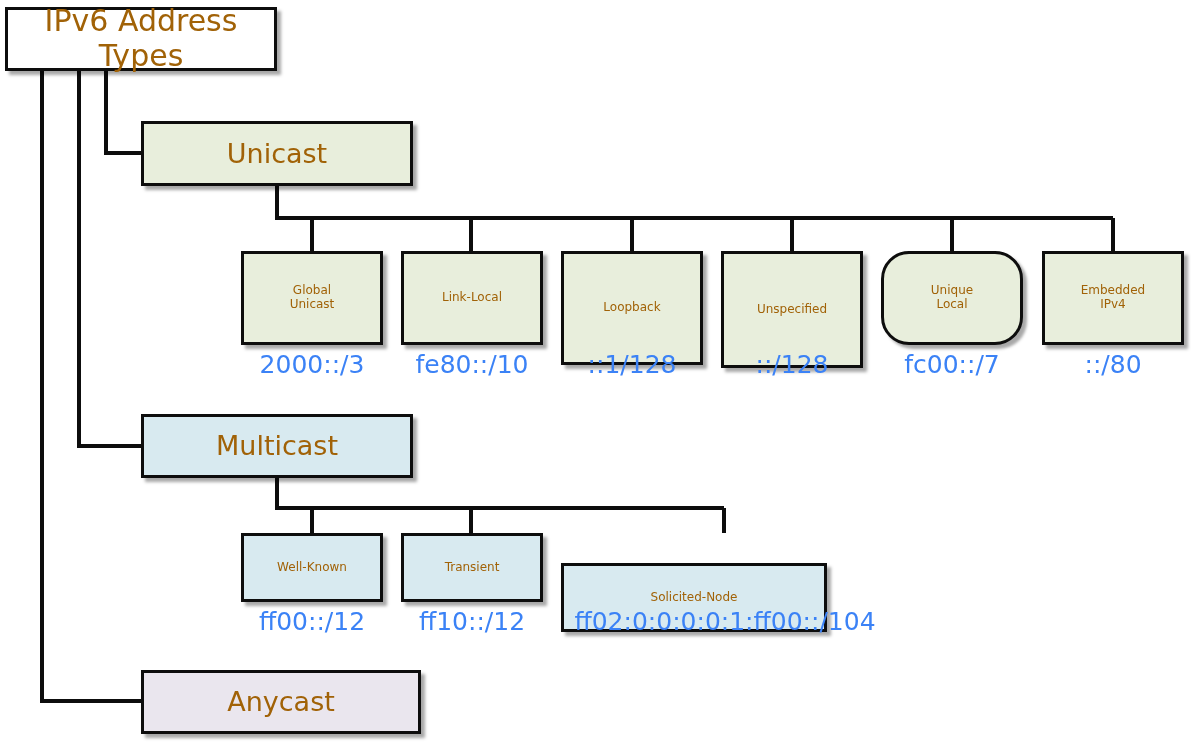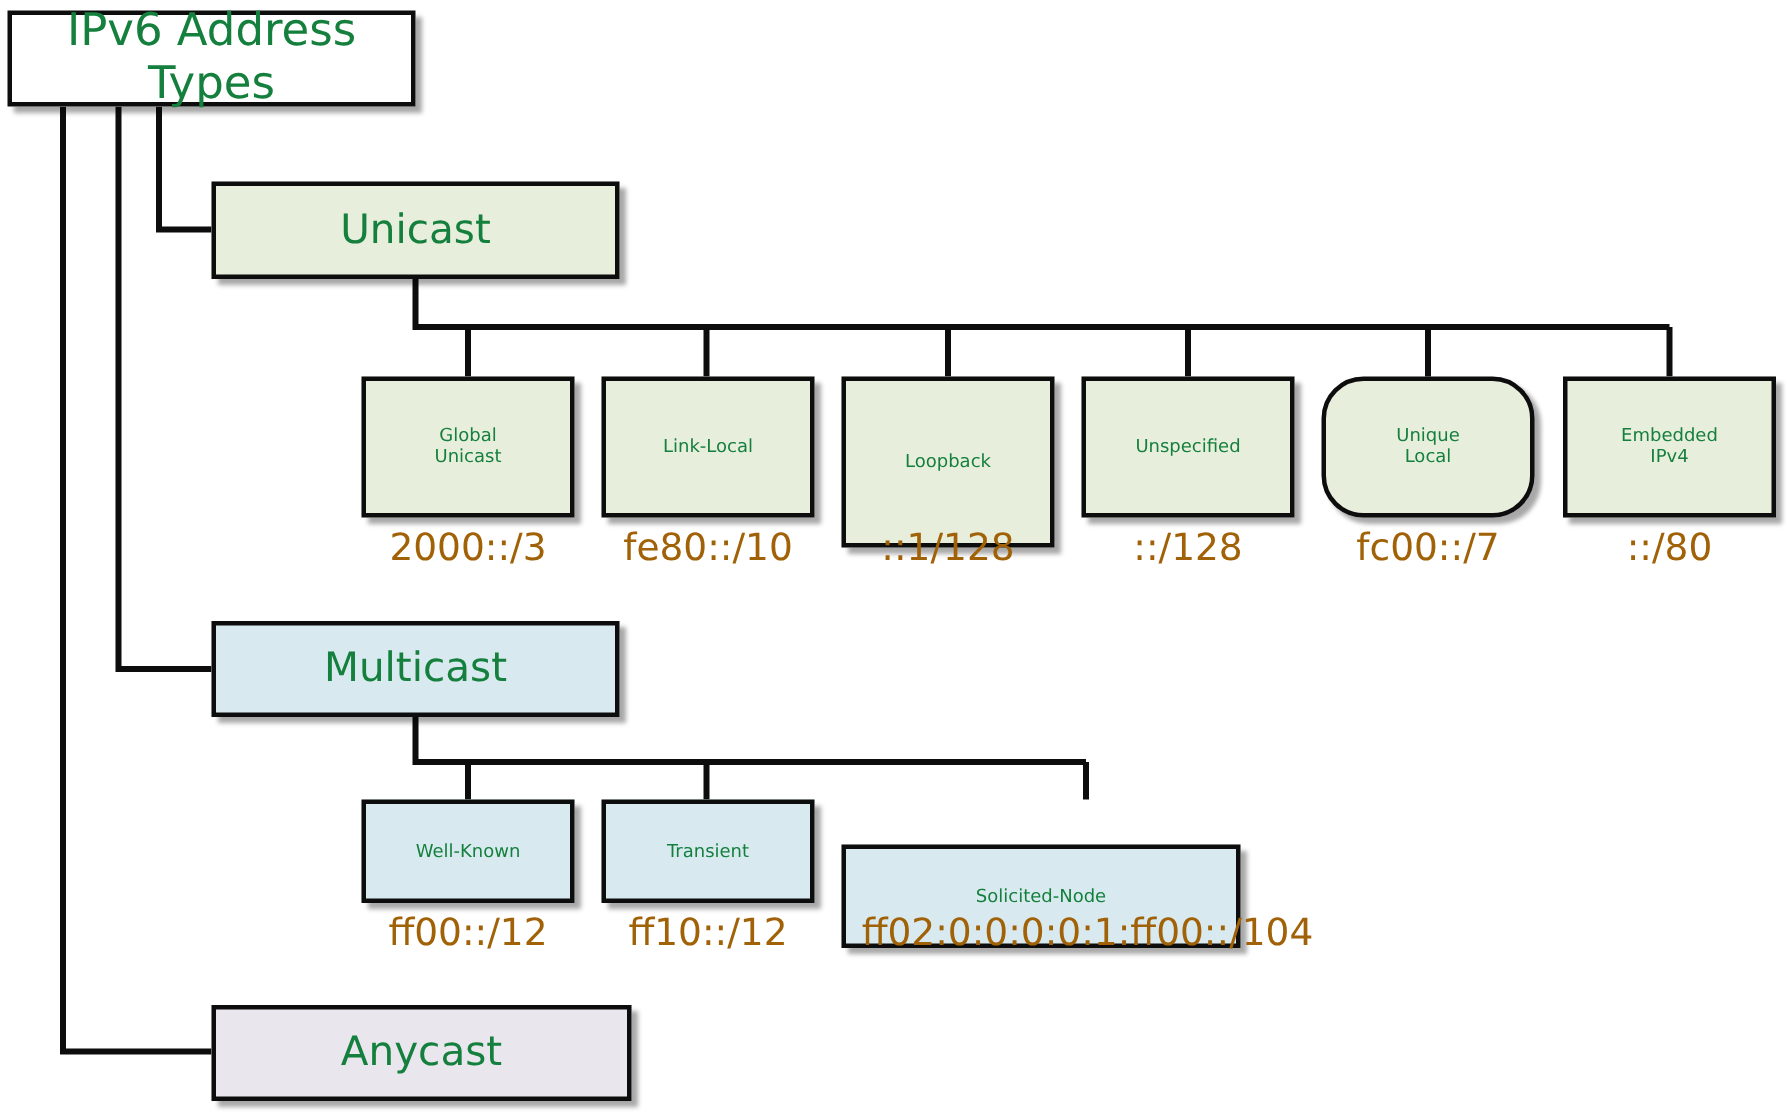--- a/index.html
+++ b/index.html
@@ -24,21 +24,21 @@
     pointer-events: none;
   }
   .node {
     position: absolute;
     box-sizing: border-box;
     border: 3px solid #0d0d0d;
     display: flex;
     align-items: center;
     justify-content: center;
     text-align: center;
-    color: #15803d;
+    color: #a16207;
     box-shadow: 4px 4px 3px rgba(0,0,0,0.34);
     z-index: 2;
     line-height: 1.16;
   }
   .node .lbl {
     display: block;
     padding: 0 6px;
     white-space: pre-line;
   }
   .root    { background: #ffffff; font-size: 30px; }
@@ -46,21 +46,21 @@
   .cat-uni { background: #e8eedc; }
   .cat-mul { background: #d8eaf0; }
   .cat-any { background: #eae6ee; }
   .leaf    { font-size: 12px; }
   .leaf-uni{ background: #e8eedc; }
   .leaf-mul{ background: #d8eaf0; }
   .prefix {
     position: absolute;
     text-align: center;
     font-size: 25px;
-    color: #a16207;
+    color: #3b82f6;
     white-space: nowrap;
     z-index: 2;
   }
 </style>
 </head>
 <body>
 
 <div id="canvas">
 
   <svg id="wires" viewBox="0 0 1191 746" xmlns="http://www.w3.org/2000/svg">
@@ -102,21 +102,21 @@
   <div class="node leaf leaf-uni" style="left:401px; top:251px; width:142px; height:94px;">
     <span class="lbl">Link-Local</span>
   </div>
   <div class="prefix" style="left:401px; top:350px; width:142px;">fe80::/10</div>
 
   <div class="node leaf leaf-uni" style="left:561px; top:251px; width:142px; height:114px;">
     <span class="lbl">Loopback</span>
   </div>
   <div class="prefix" style="left:561px; top:350px; width:142px;">::1/128</div>
 
-  <div class="node leaf leaf-uni" style="left:721px; top:251px; width:142px; height:94px;">
+  <div class="node leaf leaf-uni" style="left:721px; top:251px; width:142px; height:117px;">
     <span class="lbl">Unspecified</span>
   </div>
   <div class="prefix" style="left:721px; top:350px; width:142px;">::/128</div>
 
   <div class="node leaf leaf-uni" style="left:881px; top:251px; width:142px; height:94px;border-radius:28px;">
     <span class="lbl">Unique
 Local</span>
   </div>
   <div class="prefix" style="left:881px; top:350px; width:142px;">fc00::/7</div>
 

